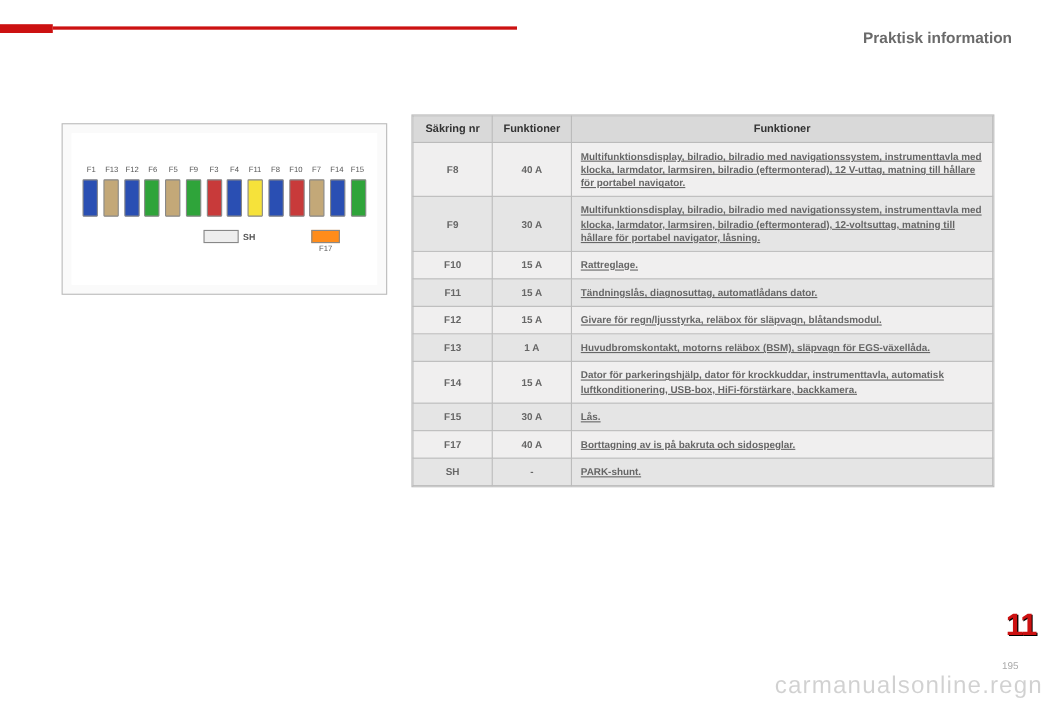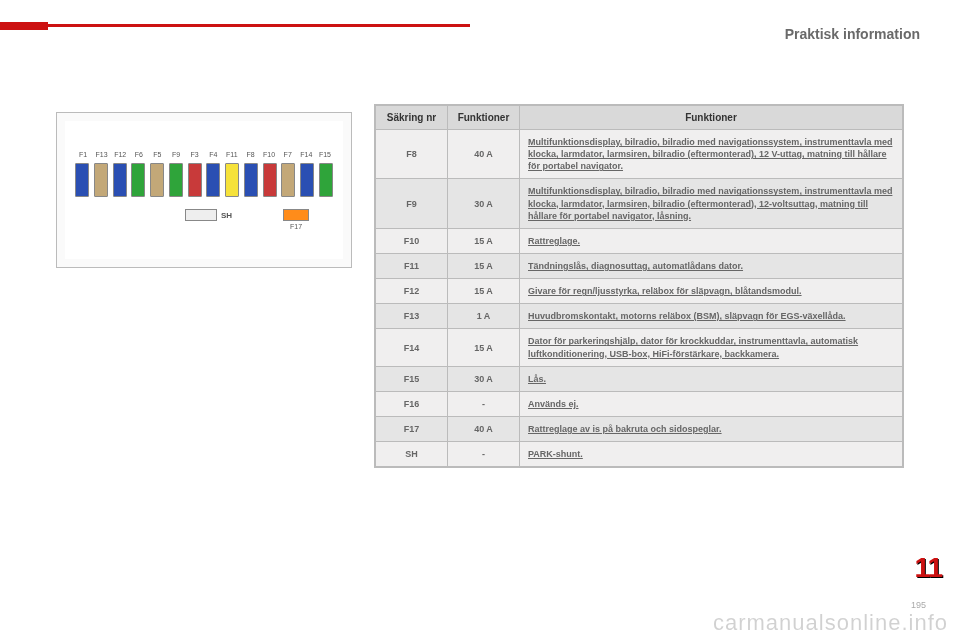--- a/index.html
+++ b/index.html
@@ -145,35 +145,30 @@
             <td class="c1">F14</td>
             <td class="c2">15 A</td>
             <td class="c3">Dator för parkeringshjälp, dator för krockkuddar, instrumenttavla, automatisk luftkonditionering, USB-box, HiFi-förstärkare, backkamera.</td>
           </tr>
           <tr>
             <td class="c1">F15</td>
             <td class="c2">30 A</td>
             <td class="c3">Lås.</td>
           </tr>
           <tr>
-            <td class="c1">F16</td>
-            <td class="c2">-</td>
-            <td class="c3">Används ej.</td>
-          </tr>
-          <tr>
             <td class="c1">F17</td>
             <td class="c2">40 A</td>
-            <td class="c3">Rattreglage av is på bakruta och sidospeglar.</td>
+            <td class="c3">Borttagning av is på bakruta och sidospeglar.</td>
           </tr>
           <tr>
             <td class="c1">SH</td>
             <td class="c2">-</td>
             <td class="c3">PARK-shunt.</td>
           </tr>
         </tbody>
     </table>
   </div>
 
   <div class="chapter-badge">11</div>
   <div class="page-no">195</div>
-  <div class="watermark">carmanualsonline.info</div>
+  <div class="watermark">carmanualsonline.regn</div>
 
 </div>
 
 </body></html>

